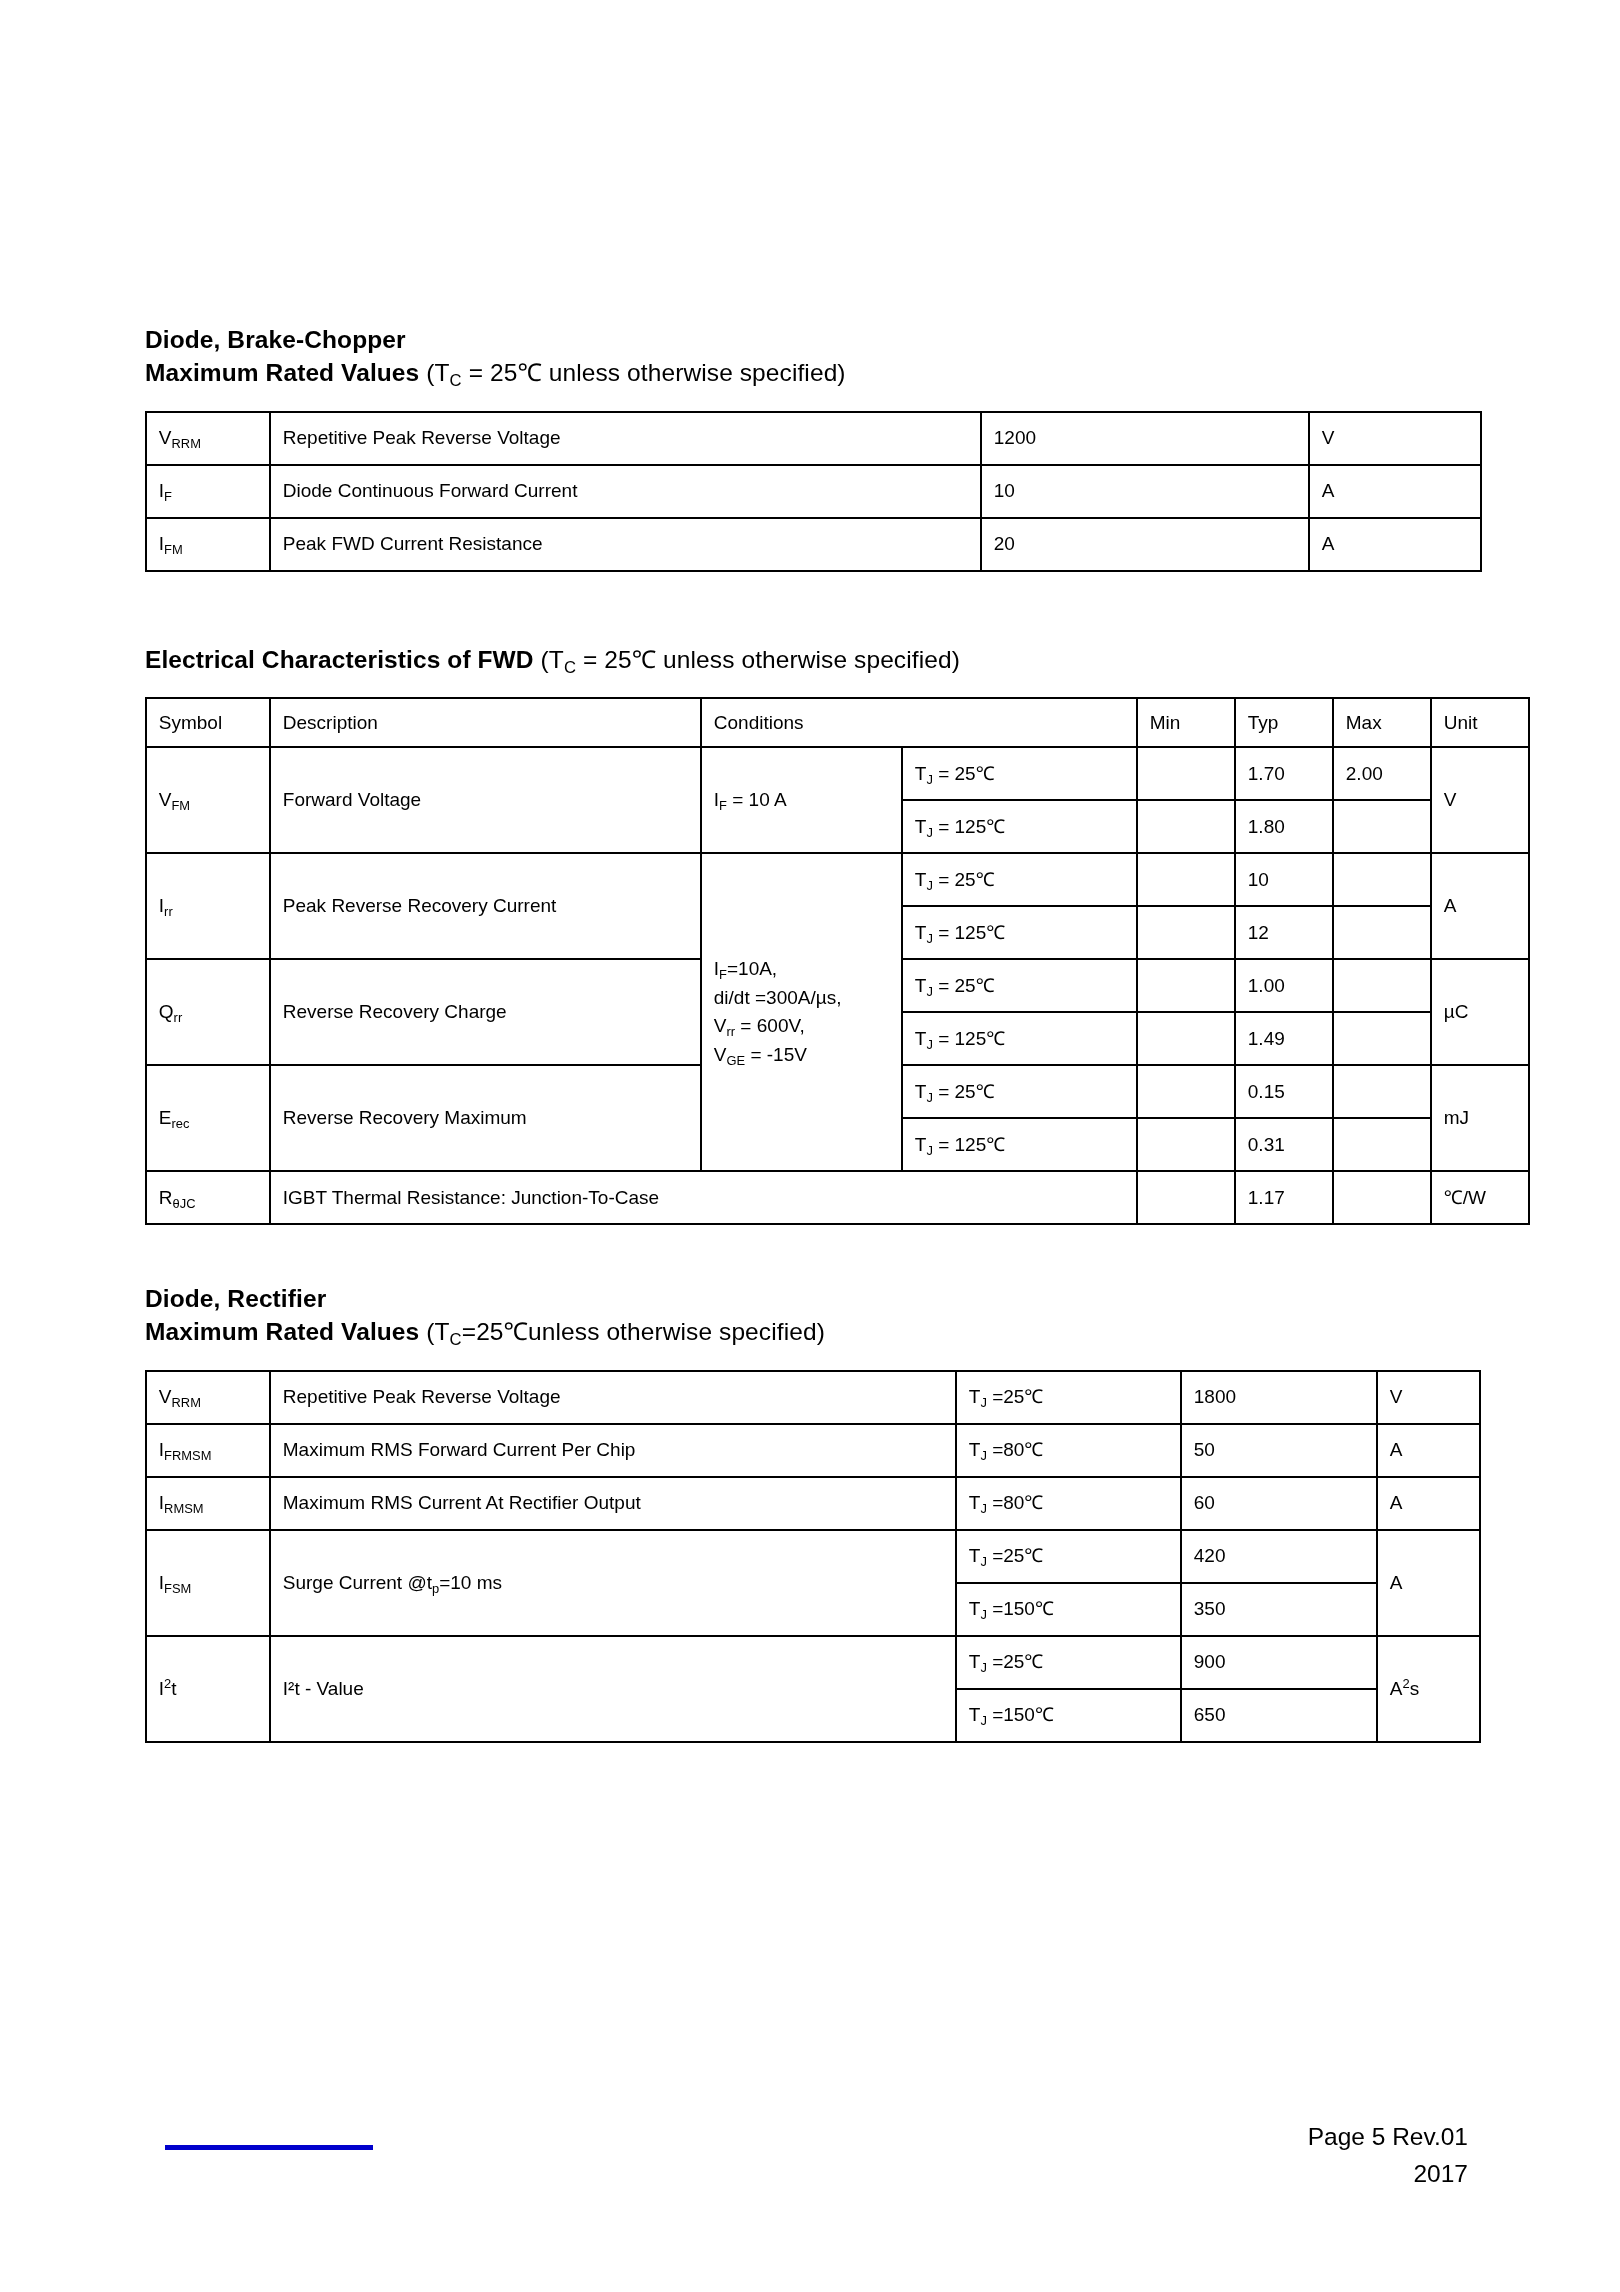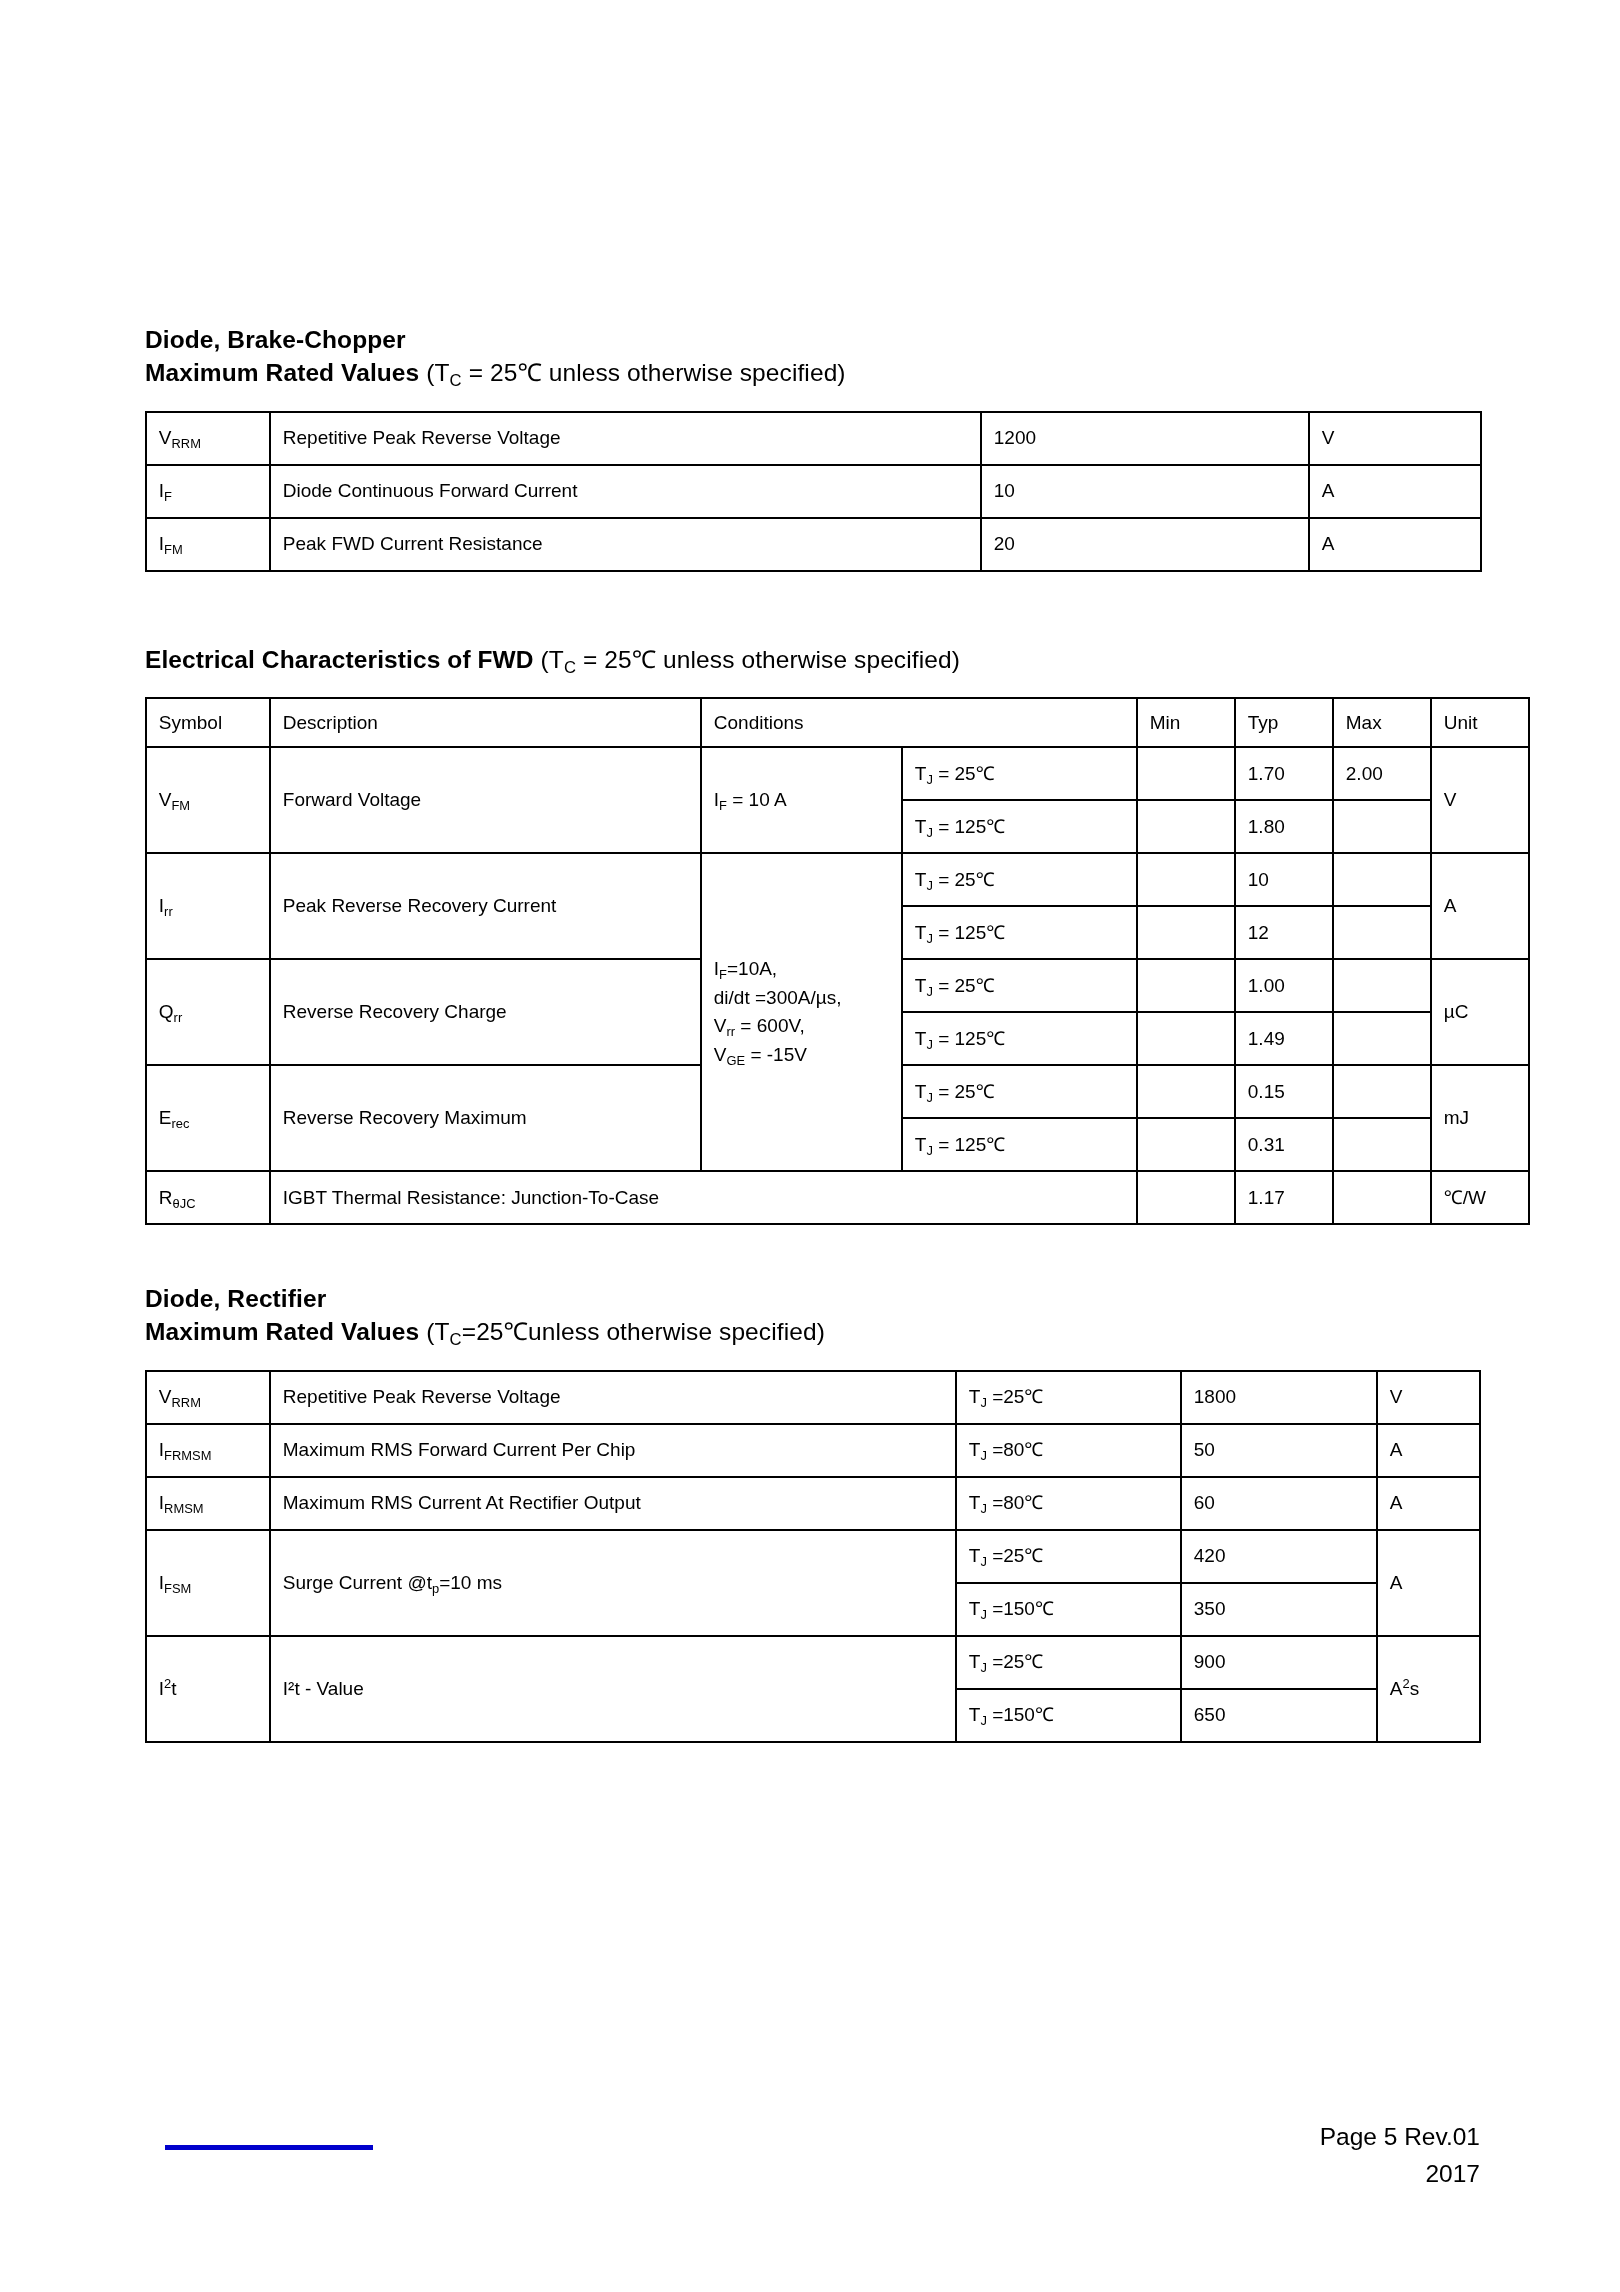--- a/index.html
+++ b/index.html
@@ -88,21 +88,21 @@
   .footer-rule {
     position: absolute;
     left: 165px;
     top: 47px;
     width: 208px;
     height: 4.9px;
     background: #0000cc;
   }
   .footer-text {
     position: absolute;
-    right: 140px;
+    right: 152px;
     top: 19.6px;
     text-align: right;
     font-size: 24.5px;
     line-height: 37px;
   }
 </style>
 </head>
 <body>
 
 <div class="page">

